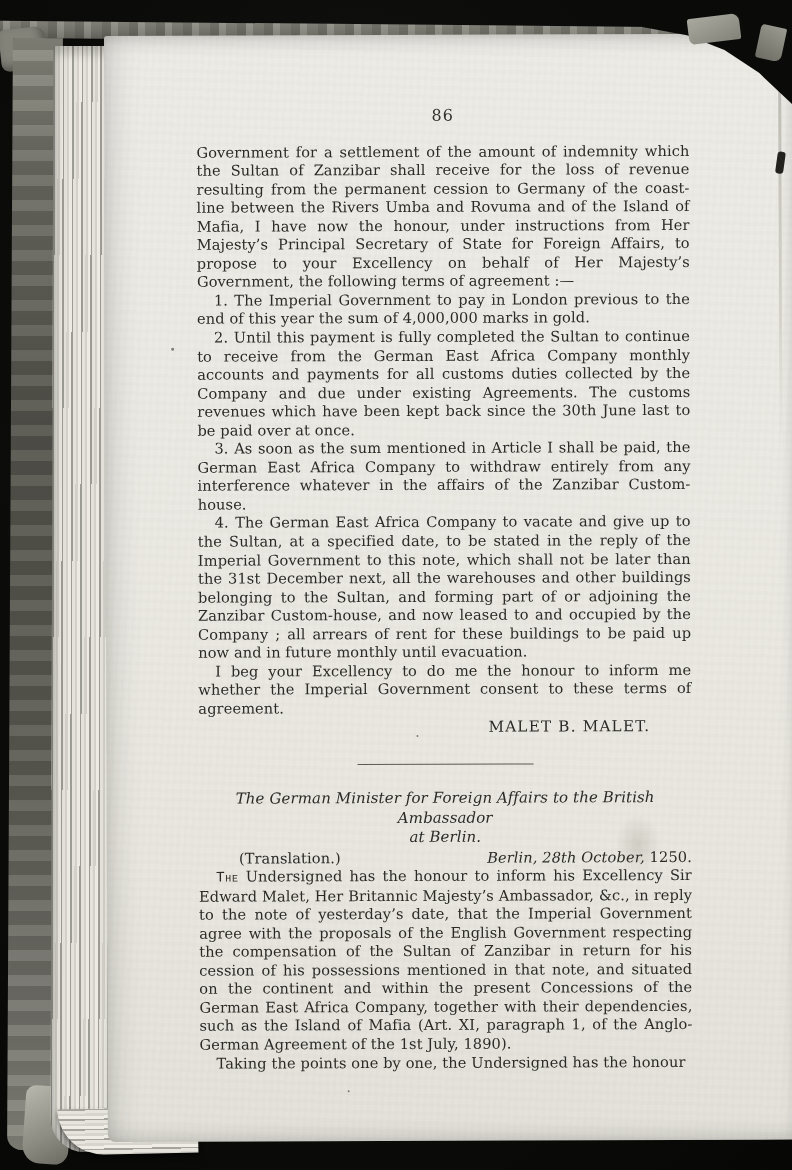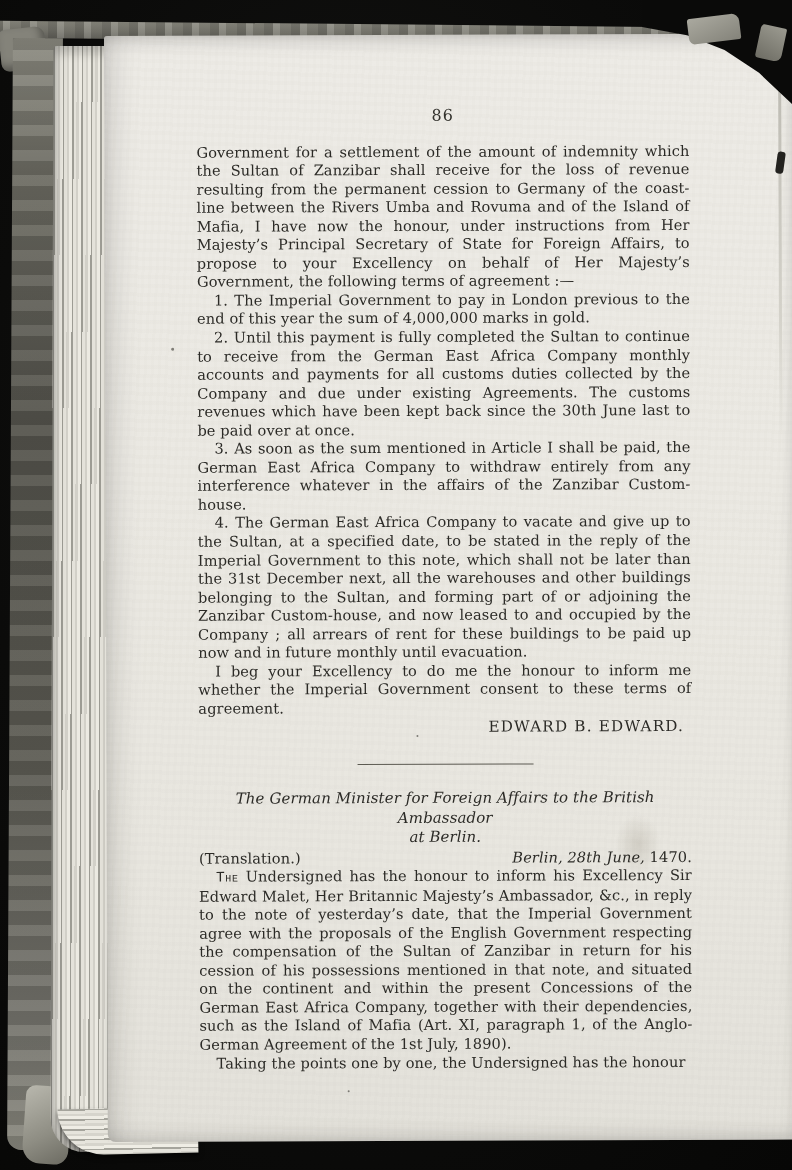--- a/index.html
+++ b/index.html
@@ -125,21 +125,21 @@
   .closing-line{margin:0 0 0 264px;}
   .signature-line{margin:0 0 0 290px;font-size:15.2px;letter-spacing:1.2px;}
   .divider{
     border:none;border-top:1.4px solid #5c5a52;
     width:176px;margin:28px auto 24px auto;
   }
   .letter-heading{margin:0;text-align:center;font-style:italic;font-size:15px;line-height:19.5px;}
   .dateline-row{
     display:flex;justify-content:space-between;align-items:baseline;margin:1px 0 0 0;
   }
-  .translation-label{font-style:normal;}
+  .translation-label{font-style:normal;margin-left:40px;}
   .dateline .it{font-style:italic;}
   .smallcaps{font-variant:small-caps;letter-spacing:.6px;font-family:Liberation Mono, monospace;}
   .last-line{margin:0;text-align:left;text-indent:17px;}
 </style>
 </head>
 <body>
 
 <div id="scene">
 
   <div class="cover-top"></div>
@@ -162,30 +162,30 @@
 
       <p class="page-number">86</p>
 
       <p class="para">Government for a settlement of the amount of indemnity which the Sultan of Zanzibar shall receive for the loss of revenue resulting from the permanent cession to Germany of the coast-line between the Rivers Umba and Rovuma and of the Island of Mafia, I have now the honour, under instructions from Her Majesty’s Principal Secretary of State for Foreign Affairs, to propose to your Excellency on behalf of Her Majesty’s Government, the following terms of agreement :—</p>
       <p class="para indent">1. The Imperial Government to pay in London previous to the end of this year the sum of 4,000,000 marks in gold.</p>
       <p class="para indent">2. Until this payment is fully completed the Sultan to continue to receive from the German East Africa Company monthly accounts and payments for all customs duties collected by the Company and due under existing Agreements.  The customs revenues which have been kept back since the 30th June last to be paid over at once.</p>
       <p class="para indent">3. As soon as the sum mentioned in Article I shall be paid, the German East Africa Company to withdraw entirely from any interference whatever in the affairs of the Zanzibar Custom-house.</p>
       <p class="para indent">4. The German East Africa Company to vacate and give up to the Sultan, at a specified date, to be stated in the reply of the Imperial Government to this note, which shall not be later than the 31st December next, all the warehouses and other buildings belonging to the Sultan, and forming part of or adjoining the Zanzibar Custom-house, and now leased to and occupied by the Company ; all arrears of rent for these buildings to be paid up now and in future monthly until evacuation.</p>
       <p class="para indent">I beg your Excellency to do me the honour to inform me whether the Imperial Government consent to these terms of agreement.</p>
 
-      <p class="para signature-line">EDWARD B. EDWARD.</p>
+      <p class="para signature-line">MALET B. MALET.</p>
 
       <hr class="divider">
 
       <p class="letter-heading">The German Minister for Foreign Affairs to the British Ambassador</p>
       <p class="letter-heading">at Berlin.</p>
 
       <div class="dateline-row">
         <span class="translation-label">(Translation.)</span>
-        <span class="dateline"><span class="it">Berlin, 28th June,</span> <span>1470.</span></span>
+        <span class="dateline"><span class="it">Berlin, 28th October,</span> <span>1250.</span></span>
       </div>
 
       <p class="para indent"><span class="smallcaps">The</span> <span>Undersigned has the honour to inform his Excellency Sir Edward Malet, Her Britannic Majesty’s Ambassador, &amp;c., in reply to the note of yesterday’s date, that the Imperial Government agree with the proposals of the English Government respecting the compensation of the Sultan of Zanzibar in return for his cession of his possessions mentioned in that note, and situated on the continent and within the present Concessions of the German East Africa Company, together with their dependencies, such as the Island of Mafia (Art. XI, paragraph 1, of the Anglo-German Agreement of the 1st July, 1890).</span></p>
 
       <p class="last-line">Taking the points one by one, the Undersigned has the honour</p>
 
     </div>
   </div>
 
   <div class="corner-dark"></div>

